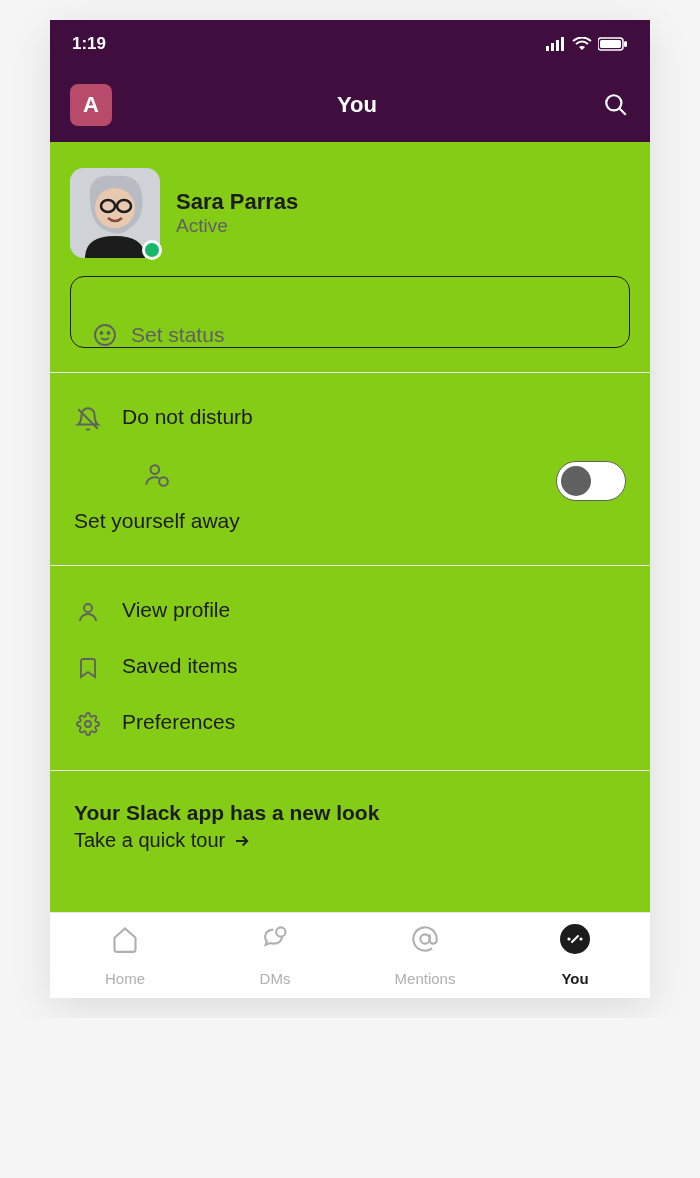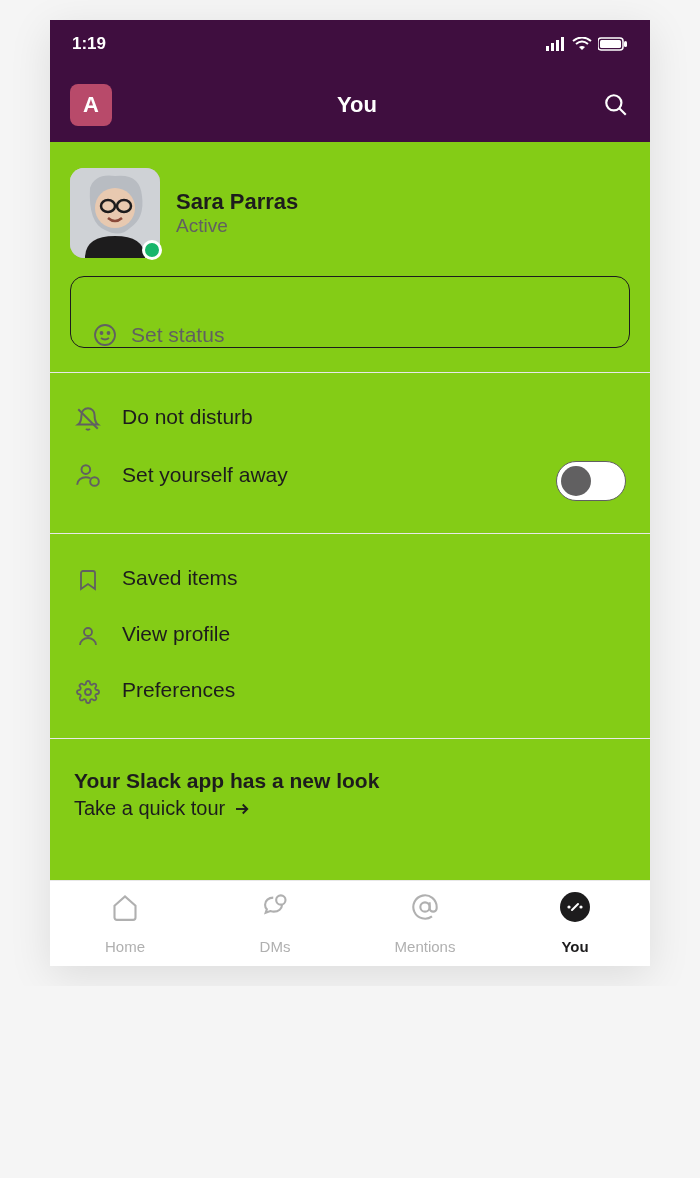--- a/index.html
+++ b/index.html
@@ -81,21 +81,21 @@
   }
   .divider { height: 1px; background: #e8e8e8; }
   .menu-section { padding: 18px 0; }
   .menu-item {
     display: flex; align-items: flex-start; gap: 20px;
     padding: 14px 24px;
     font-size: 21px; color: #1d1c1d;
   }
   .menu-item .mi-icon { width: 28px; height: 28px; display:flex; align-items:center; justify-content:center; color:#616061; }
   .menu-item.toggle-row { justify-content: space-between; }
-  .toggle-row-left { display:flex; align-items:center; gap:20px; }
+  .toggle-row-left { display:flex; align-items:center; gap:20px;flex-direction:column; }
   .toggle {
     width: 70px; height: 40px; border: 1.5px solid #616061; border-radius: 999px;
     position: relative; background: #fff;
   }
   .toggle-knob {
     position: absolute; left: 4px; top: 4px;
     width: 30px; height: 30px; border-radius: 50%; background: #616061;
   }
   .new-look { padding: 30px 24px 60px 24px; }
   .new-look-title { font-size: 21px; font-weight: 800; color:#1d1c1d; }
@@ -232,33 +232,33 @@
         </div>
       </div>
     </div>
 
     <div class="divider"></div>
 
     <div class="menu-section">
       <div class="menu-item">
         <span class="mi-icon">
           <svg width="24" height="24" viewBox="0 0 24 24" fill="none" stroke="#616061" stroke-width="1.8">
-              <path d="M19 21l-7-5-7 5V5a2 2 0 0 1 2-2h10a2 2 0 0 1 2 2z"></path>
-            </svg>
-        </span>
-        <span>Saved items</span>
+              <circle cx="12" cy="8" r="4"></circle>
+              <path d="M4 21c0-4 4-7 8-7s8 3 8 7"></path>
+            </svg>
+        </span>
+        <span>View profile</span>
       </div>
       <div class="menu-item">
         <span class="mi-icon">
           <svg width="24" height="24" viewBox="0 0 24 24" fill="none" stroke="#616061" stroke-width="1.8">
-              <circle cx="12" cy="8" r="4"></circle>
-              <path d="M4 21c0-4 4-7 8-7s8 3 8 7"></path>
-            </svg>
-        </span>
-        <span>View profile</span>
+              <path d="M19 21l-7-5-7 5V5a2 2 0 0 1 2-2h10a2 2 0 0 1 2 2z"></path>
+            </svg>
+        </span>
+        <span>Saved items</span>
       </div>
       <div class="menu-item">
         <span class="mi-icon">
           <svg width="24" height="24" viewBox="0 0 24 24" fill="none" stroke="#616061" stroke-width="1.8">
               <circle cx="12" cy="12" r="3"></circle>
               <path d="M19.4 15a1.65 1.65 0 0 0 .33 1.82l.06.06a2 2 0 1 1-2.83 2.83l-.06-.06a1.65 1.65 0 0 0-1.82-.33 1.65 1.65 0 0 0-1 1.51V21a2 2 0 0 1-4 0v-.09A1.65 1.65 0 0 0 9 19.4a1.65 1.65 0 0 0-1.82.33l-.06.06a2 2 0 1 1-2.83-2.83l.06-.06a1.65 1.65 0 0 0 .33-1.82 1.65 1.65 0 0 0-1.51-1H3a2 2 0 0 1 0-4h.09A1.65 1.65 0 0 0 4.6 9a1.65 1.65 0 0 0-.33-1.82l-.06-.06a2 2 0 1 1 2.83-2.83l.06.06a1.65 1.65 0 0 0 1.82.33H9a1.65 1.65 0 0 0 1-1.51V3a2 2 0 0 1 4 0v.09a1.65 1.65 0 0 0 1 1.51 1.65 1.65 0 0 0 1.82-.33l.06-.06a2 2 0 1 1 2.83 2.83l-.06.06a1.65 1.65 0 0 0-.33 1.82V9a1.65 1.65 0 0 0 1.51 1H21a2 2 0 0 1 0 4h-.09a1.65 1.65 0 0 0-1.51 1z"></path>
             </svg>
         </span>
         <span>Preferences</span>
       </div>

